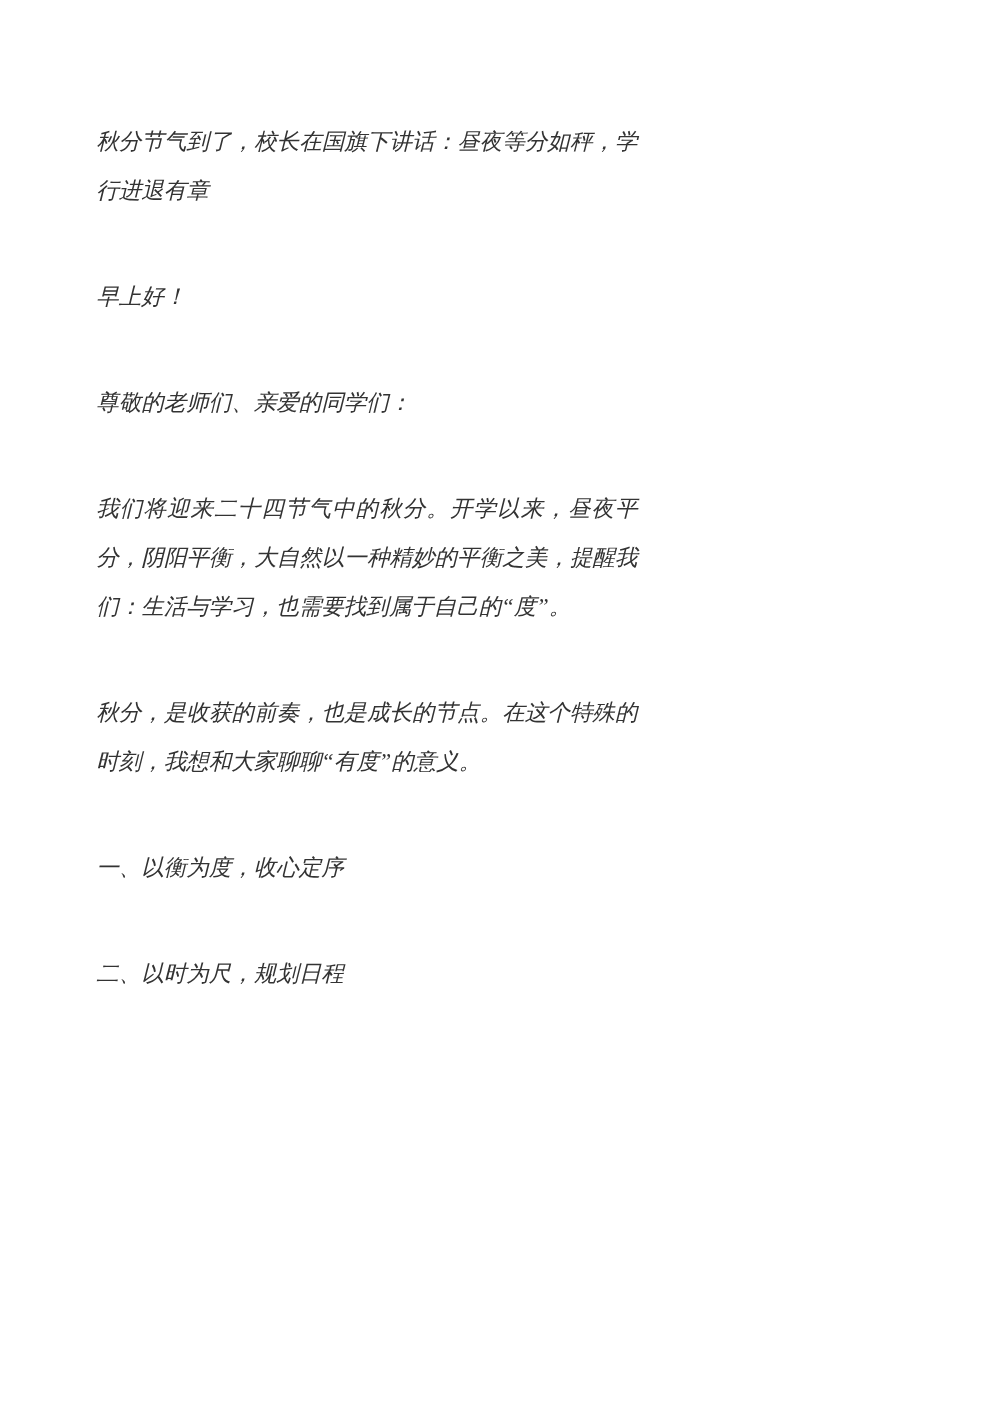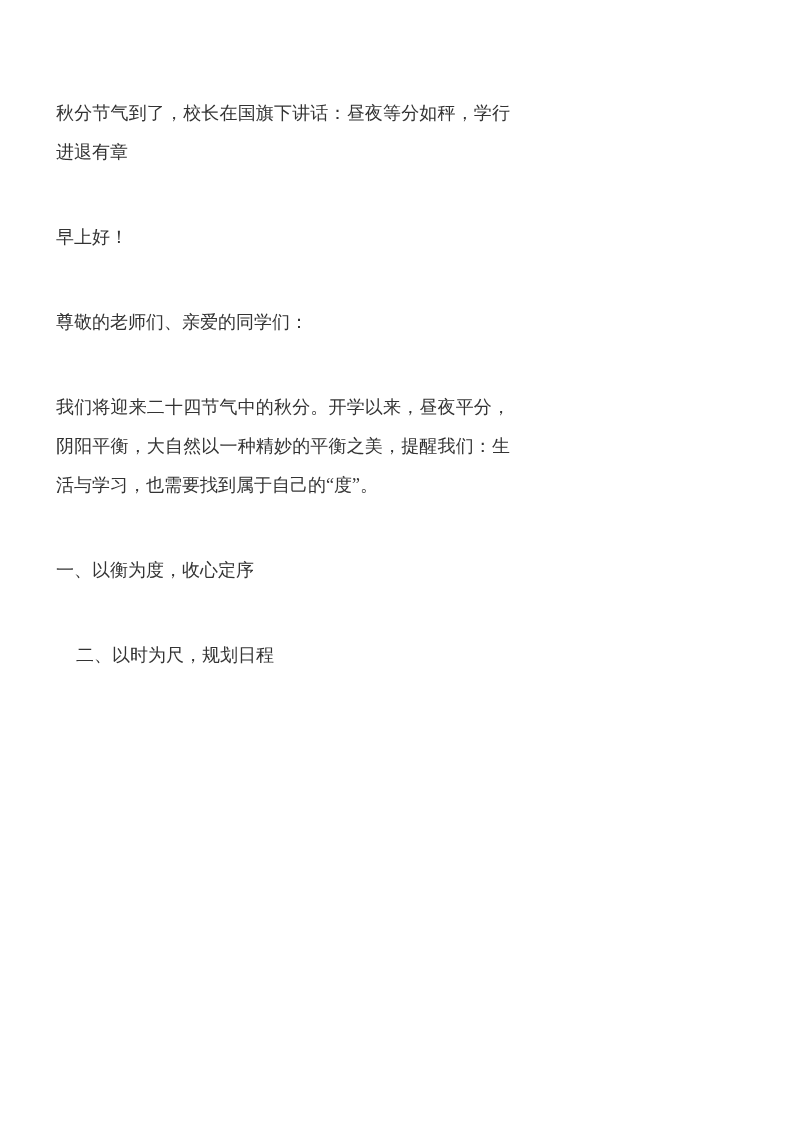--- a/index.html
+++ b/index.html
@@ -10,46 +10,47 @@
     width: 793px;
     height: 1122px;
     background: #ffffff;
     overflow: hidden;
   }
   .page {
     box-sizing: border-box;
     width: 627px;
     height: 1122px;
     background: #ffffff;
-    padding: 94px 117px 40px 56px;
+    padding: 94px 117px 40px 77px;
     font-family: "Liberation Serif", "DejaVu Serif", serif;
     color: #333333;
+    font-style: italic;
   }
   .doc-body .para,
   .doc-title {
     margin: 0 0 46px 0;
     font-size: 18px;
     font-weight: normal;
     line-height: 39px;
     text-align: justify;
     text-justify: inter-ideograph;
     letter-spacing: 0;
     word-break: break-all;
     overflow-wrap: break-word;
   }
   .doc-body .para:last-child {
     margin-bottom: 0;
-    margin-left: 20px;
   }
 </style>
 </head>
 <body>
 
 <div class="page">
   <h1 class="doc-title">秋分节气到了，校长在国旗下讲话：昼夜等分如秤，学行进退有章</h1>
   <div class="doc-body">
       <p class="para">早上好！</p>
       <p class="para">尊敬的老师们、亲爱的同学们：</p>
       <p class="para">我们将迎来二十四节气中的秋分。开学以来，昼夜平分，阴阳平衡，大自然以一种精妙的平衡之美，提醒我们：生活与学习，也需要找到属于自己的“度”。</p>
+      <p class="para">秋分，是收获的前奏，也是成长的节点。在这个特殊的时刻，我想和大家聊聊“有度”的意义。</p>
       <p class="para">一、以衡为度，收心定序</p>
       <p class="para">二、以时为尺，规划日程</p>
     </div>
 </div>
 
 </body></html>

